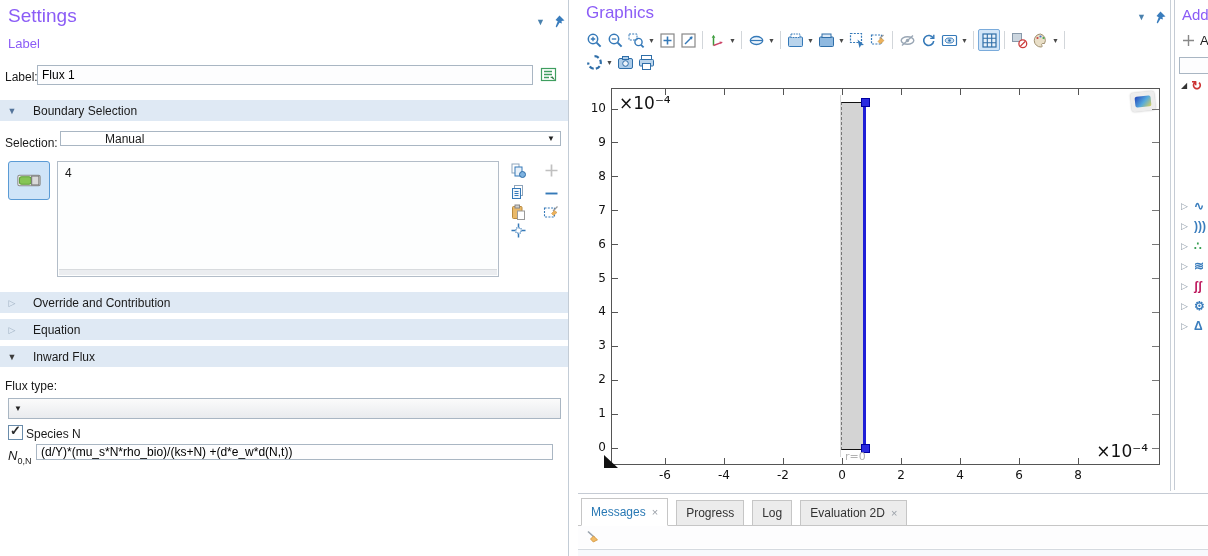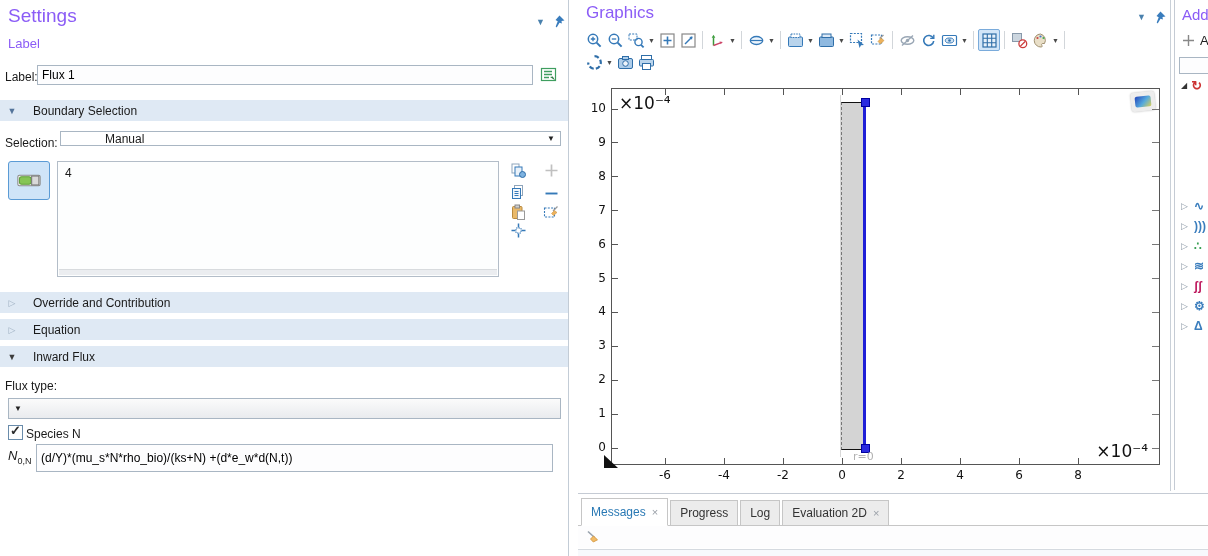--- a/index.html
+++ b/index.html
@@ -46,21 +46,21 @@
   #geom-edge{position:absolute;background:#1f1fd6;}
   .handle{position:absolute;width:7px;height:7px;background:#2a2ae0;border:1px solid #0000a0;}
   #sym-axis{position:absolute;width:1px;background:#d8d8d8;}
   #sym-label{position:absolute;font-family:"DejaVu Sans",sans-serif;font-size:11px;color:#b2b2b2;}
   #corner-tri{position:absolute;width:14px;height:13px;background:#111;clip-path:polygon(0 0,100% 100%,0 100%);}
   #plot-thumb{position:absolute;right:4px;top:3px;width:24px;height:19px;background:#ededed;border-radius:3px;
               transform:rotate(-6deg);box-shadow:0 0 2px #bbb;display:flex;align-items:center;justify-content:center;}
   #plot-thumb div{width:16px;height:11px;border-radius:2px;background:linear-gradient(135deg,#2244bb,#55aadd 55%,#ddd055);}
   
   #tabbar{position:absolute;left:0;top:3px;width:630px;height:29px;display:flex;align-items:flex-end;
-          border-bottom:1px solid #c6c6c6;padding-left:3px;box-sizing:border-box;gap:2px;}
+          border-bottom:1px solid #c6c6c6;padding-left:3px;box-sizing:border-box;gap:8px;}
   .tab{height:24px;display:flex;align-items:center;padding:0 9px;border:1px solid #c6c6c6;margin-bottom:-1px;
        background:#ececec;font-size:12px;color:#333;gap:6px;}
   .tab.active{background:#fff;border-bottom:1px solid #fff;color:#2878b4;height:26px;}
   .tab .x{color:#9aa0a8;font-size:11px;}
   #dock-toolbar{position:absolute;left:0;top:32px;width:630px;height:22px;background:#fdfdfe;display:flex;align-items:center;padding-left:6px;box-sizing:border-box;}
   #dock-content{position:absolute;left:0;top:55px;width:630px;height:8px;background:#f7f9fc;border-top:1px solid #d5dae0;}
   
   .tree-item{position:absolute;left:6px;display:flex;align-items:center;gap:4px;height:18px;}
   .tree-caret{color:#8b98a6;font-size:9px;width:9px;}
   .tree-glyph{font-size:12px;font-weight:bold;white-space:nowrap;}
@@ -174,21 +174,21 @@
   <div class="abs combo combo-gray" style="left:8px;top:398px;width:553px;height:21px;">
     <span class="carr">▼</span>
   </div>
 
   <div class="abs chk" style="left:8px;top:425px;">
       <span>✓</span>
     </div>
   <div class="abs" style="left:26px;top:427px;">Species N</div>
 
   <div class="abs" style="left:8px;top:448px;font-size:13px;"><i>N</i><sub style="font-size:9px;">0,N</sub></div>
-  <input class="abs txt-input" style="left: 36px; top: 444px; width: 517px; height: 28px;" value="(d/Y)*(mu_s*N*rho_bio)/(ks+N) +(d*e_w*d(N,t))">
+  <input class="abs txt-input" style="left: 36px; top: 444px; width: 517px; height: 16px;" value="(d/Y)*(mu_s*N*rho_bio)/(ks+N) +(d*e_w*d(N,t))">
 </div>
 
 <div id="graphics" class="abs">
   <div class="abs panel-title" style="left:8px;top:3px;font-size:17px;">Graphics</div>
   <span class="abs" style="left:559px;top:12px;font-size:9px;color:#4a81ad;">▼</span>
   <span class="abs sicon" style="left:572px;top:8px;">
     <svg viewBox="0 0 17 17">
         <path d="M9.5 2.5l5 5-3 .6.4 2.4-2.4-.7-2.8 4.7-1-1 2-5.3-2.2-1.2z" fill="#3a7dbd"></path>
       </svg>
   </span>
@@ -408,21 +408,21 @@
       <div class="tick" style="left: 0px; top: 19.5px; width: 6px; height: 1px;"></div>
       <div class="tick tick-r" style="right: 0px; top: 19.5px; width: 7px; height: 1px;"></div>
       <div class="plot-num" style="left: -27px; top: 12px; width: 21px; text-align: right;">10</div>
       <div class="exp" style="left: 7px; top: 4px;">×10⁻⁴</div>
       <div class="exp" style="right: 11px; top: 352px;">×10⁻⁴</div>
       <div id="sym-axis" style="left: 228px; top: 6px; height: 362px;"></div>
       <div id="geom-fill" style="left: 229px; top: 13.22px; width: 23.01px; height: 345.78px;"></div>
       <div id="geom-edge" style="left: 251.01px; top: 13.22px; width: 3px; height: 345.78px;"></div>
       <div class="handle" style="left: 249.01px; top: 9.22px;"></div>
       <div class="handle" style="left: 249.01px; top: 355px;"></div>
-      <div id="sym-label" style="left: 233px; top: 361px; margin-left: 8px;">r=0</div>
+      <div id="sym-label" style="left: 233px; top: 361px;">r=0</div>
       <div id="corner-tri" style="left: -8px; top: 366px;"></div>
     </div>
 </div>
 
 <div id="dock" class="abs">
   <div id="tabbar">
     <div class="tab active">
       <span>Messages</span>
       <span class="x">×</span>
     </div>

